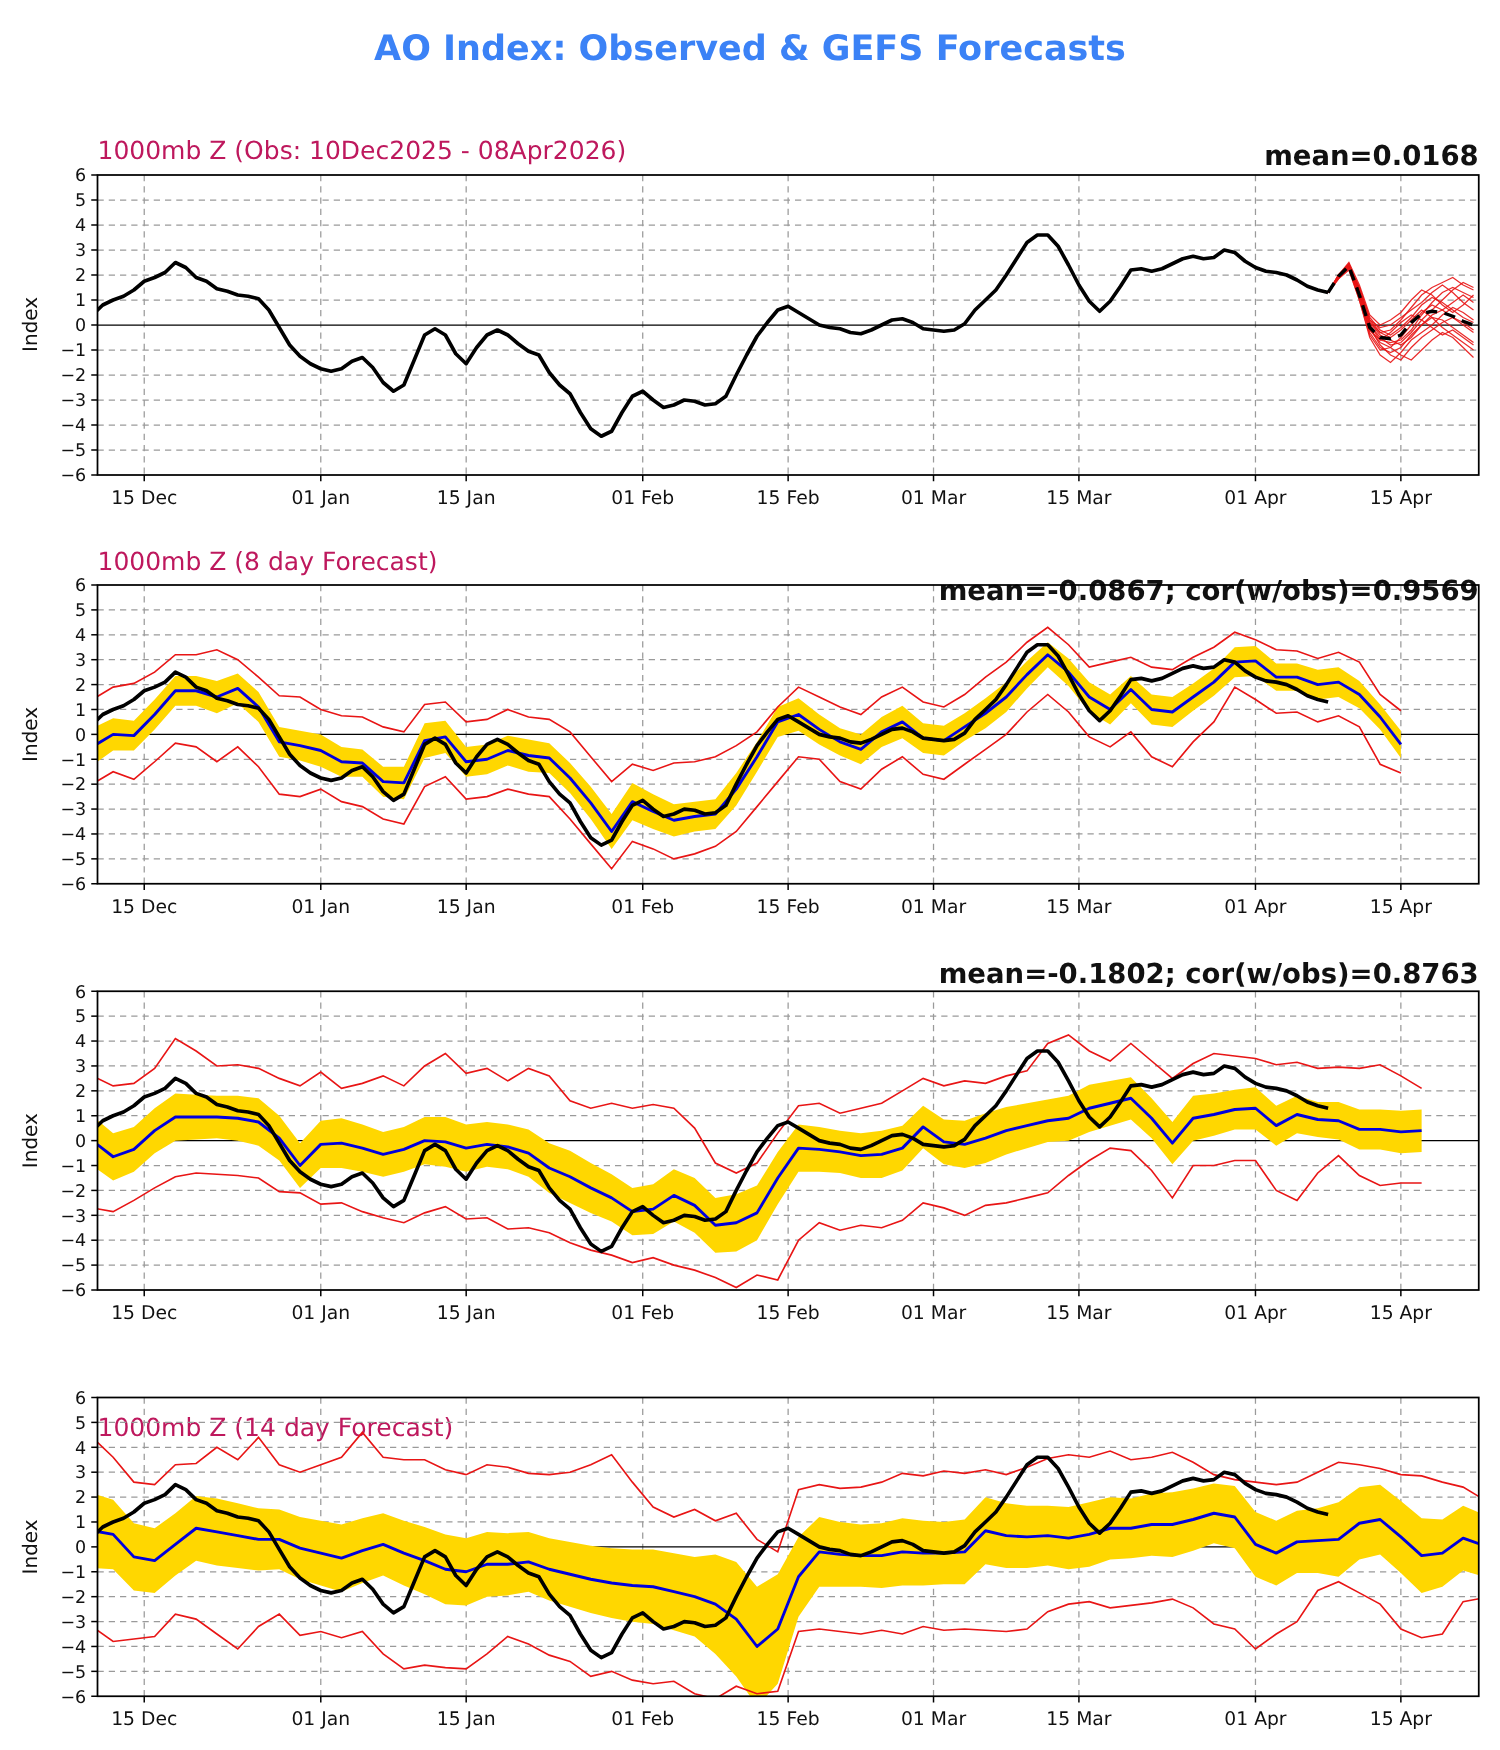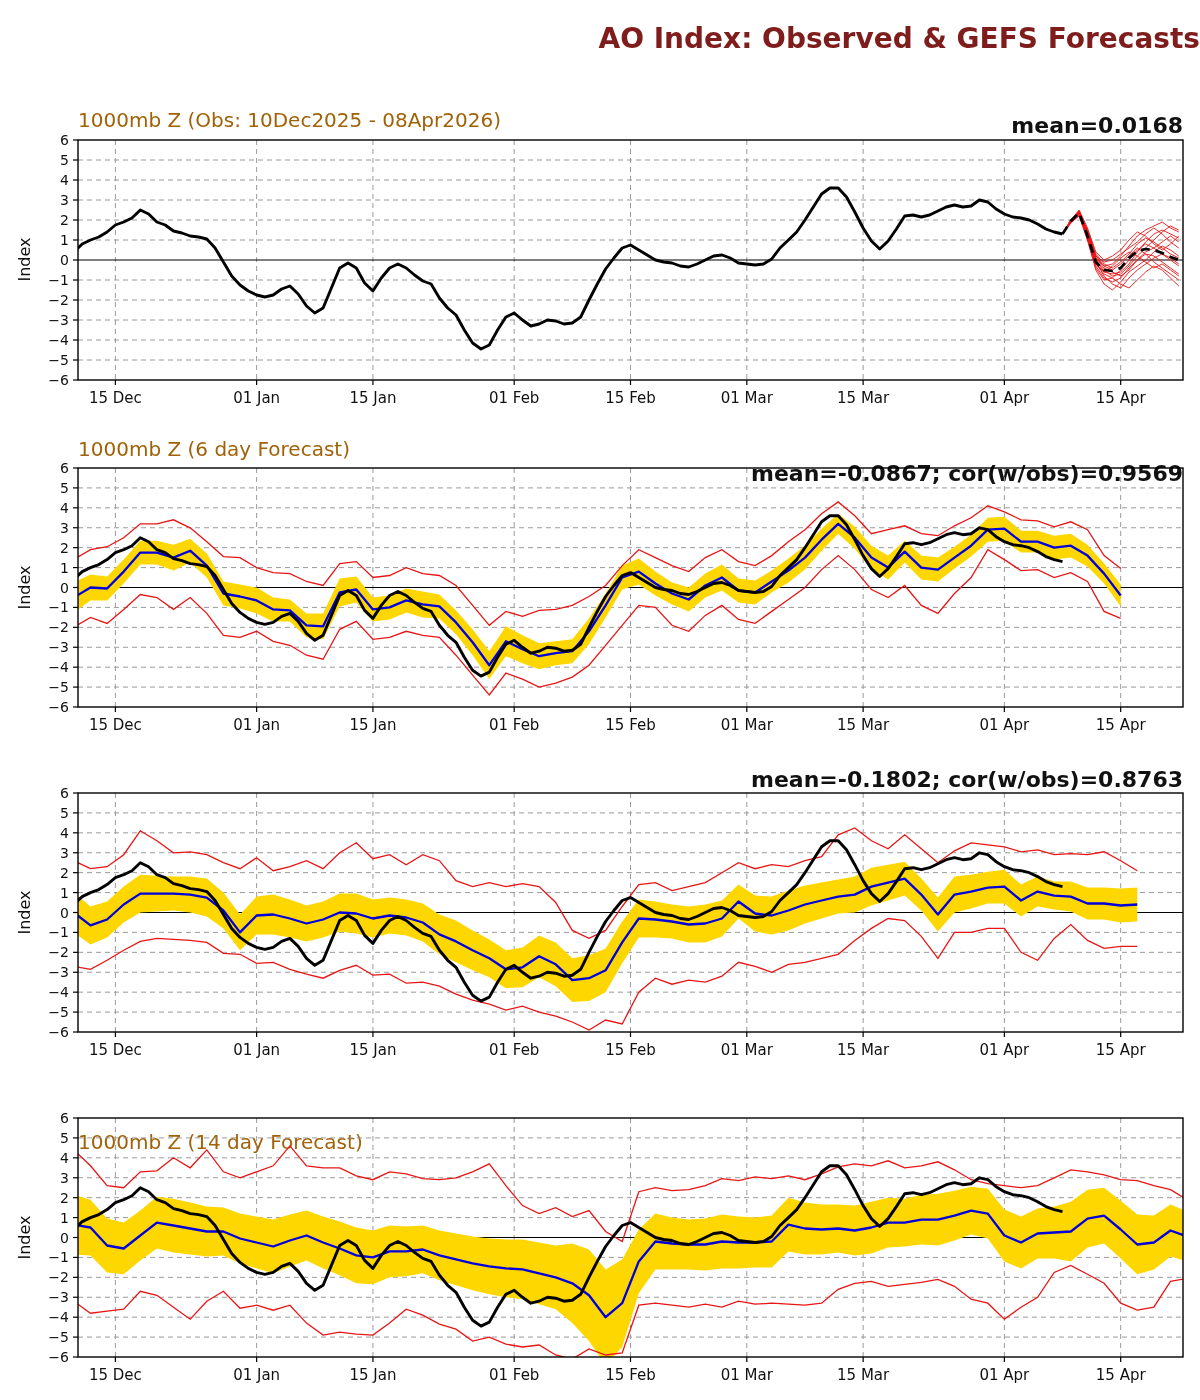--- a/index.html
+++ b/index.html
@@ -1,35 +1,35 @@
 <!DOCTYPE html>
 <html><head>
 <meta charset="utf-8">
 <style>
   html,body{margin:0;padding:0;background:#ffffff;}
   .canvas{position:relative;width:1200px;height:1400px;background:#fff;
           font-family:"DejaVu Sans", sans-serif;overflow:hidden;}
-  .main-title{position:absolute;left:0;top:22px;width:1200px;text-align:right;
-              font-size:28px;font-weight:bold;color:#7f1d1d;letter-spacing:0px;}
-  .panel-title{position:absolute;font-size:20px;color:#a16207;}
+  .main-title{position:absolute;left:0;top:22px;width:1200px;text-align:center;
+              font-size:28px;font-weight:bold;color:#3b82f6;letter-spacing:0px;}
+  .panel-title{position:absolute;font-size:20px;color:#be185d;}
   .panel-stats{position:absolute;font-size:22px;color:#111;text-align:right;font-weight:bold;}
   .ylabel{position:absolute;font-size:16px;color:#111;transform:rotate(-90deg);
           transform-origin:center center;width:120px;text-align:center;}
   svg{position:absolute;left:0;top:0;}
 </style>
 </head>
 <body>
 
 <div class="canvas">
   <div class="main-title">AO Index: Observed &amp; GEFS Forecasts</div>
 
   <div class="panel-title" style="left:78px;top:108px;">1000mb Z (Obs: 10Dec2025 - 08Apr2026)</div>
   <div class="panel-stats" style="right:17px;top:113px;width:400px;">mean=0.0168</div>
 
-  <div class="panel-title" style="left:78px;top:437px;">1000mb Z (6 day Forecast)</div>
+  <div class="panel-title" style="left:78px;top:437px;">1000mb Z (8 day Forecast)</div>
   <div class="panel-stats" style="right:17px;top:461px;width:480px;">mean=-0.0867; cor(w/obs)=0.9569</div>
 
   <div class="panel-stats" style="right:17px;top:767px;width:480px;">mean=-0.1802; cor(w/obs)=0.8763</div>
 
   <div class="panel-title" style="left:78px;top:1087px;margin-top:43px;">1000mb Z (14 day Forecast)</div>
 
   <div class="ylabel" style="left:-36px;top:250px;">Index</div>
   <div class="ylabel" style="left:-36px;top:578px;">Index</div>
   <div class="ylabel" style="left:-36px;top:903px;">Index</div>
   <div class="ylabel" style="left:-36px;top:1228px;">Index</div>

